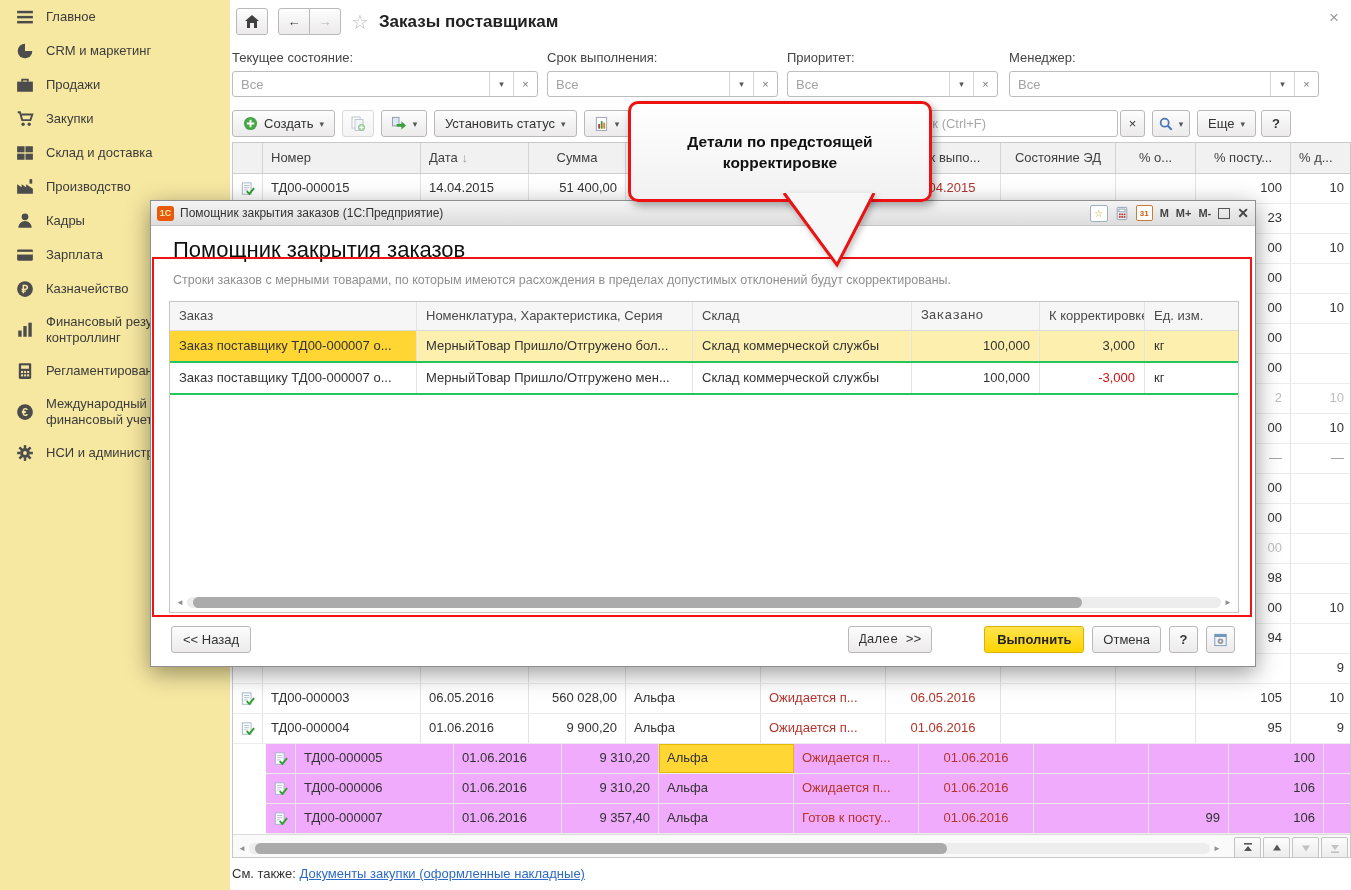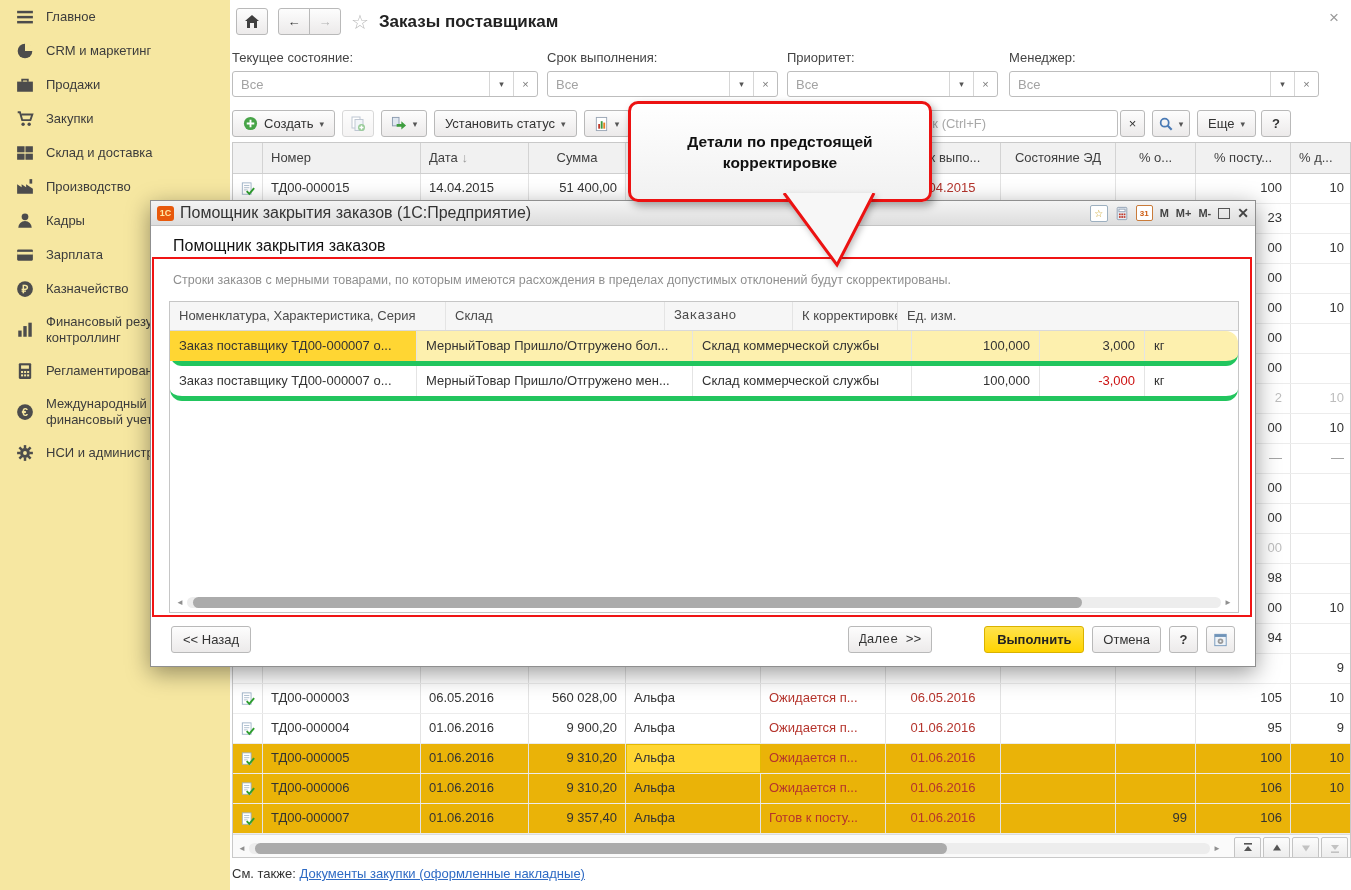--- a/index.html
+++ b/index.html
@@ -39,21 +39,21 @@
   .tbtn-label{white-space:nowrap;}
   .searchbox{position:absolute;top:110px;left:663px;width:225px;height:27px;border:1px solid #bdbdbd;border-radius:3px;box-sizing:border-box;display:flex;align-items:center;background:#fff;}
   .searchbox .ph{color:#a8a8a8;padding:0 8px;white-space:nowrap;overflow:hidden;}
   .pos-abs{position:absolute;top:110px;}
 
   
   .grid-box{position:absolute;left:2px;top:142px;width:1119px;height:716px;border:1px solid #c9c9c9;box-sizing:border-box;background:#fff;display:flex;flex-direction:column;overflow:hidden;}
   .thead{display:flex;height:30px;background:#f1f1f1;border-bottom:1px solid #cfcfcf;flex:0 0 30px;}
   .thead .cell{line-height:30px;color:#3f3f3f;}
   .trow{display:flex;height:29px;flex:0 0 29px;border-bottom:1px solid #ececec;background:#fff;}
-  .trow.highlighted{background:#eab308;}
+  .trow.highlighted{background:#f0abfc;margin-left:33px;}
   .trow.dim .cell{color:#bdbdbd;}
   .cell{box-sizing:border-box;padding:0 8px;line-height:28px;white-space:nowrap;overflow:hidden;border-right:1px solid #e3e3e3;}
   .thead .cell{border-right:1px solid #d3d3d3;}
   .c0{width:30px;flex:0 0 30px;padding:0;display:flex;align-items:center;justify-content:center;}
   .c1{width:158px;flex:0 0 158px;}
   .c2{width:108px;flex:0 0 108px;}
   .c3{width:97px;flex:0 0 97px;text-align:right;}
   .c4{width:135px;flex:0 0 135px;}
   .c5{width:125px;flex:0 0 125px;}
   .c6{width:115px;flex:0 0 115px;text-align:center;}
@@ -73,36 +73,36 @@
   .nb{width:25px;height:20px;border:1px solid #c4c4c4;background:linear-gradient(#fcfcfc,#ececec);border-radius:2px;display:flex;align-items:center;justify-content:center;cursor:pointer;}
 
   .seealso{position:absolute;left:2px;top:866px;}
   .seealso a{color:#2f6bc4;text-decoration:underline;cursor:pointer;}
 
   
   .modal{position:absolute;left:150px;top:200px;width:1106px;height:467px;background:#fff;border:1px solid #8f8f8f;
          box-shadow:0 6px 22px rgba(0,0,0,.4);z-index:20;box-sizing:border-box;}
   .mtitle{height:24px;background:linear-gradient(#f4f4f4,#dddddd);border-bottom:1px solid #c4c4c4;display:flex;align-items:center;padding:0 6px;gap:6px;}
   .logo1c{width:17px;height:15px;background:#e8590c;border-radius:3px;color:#ffe9a8;font-size:9px;font-weight:bold;display:flex;align-items:center;justify-content:center;}
-  .mtitle .ttext{flex:1;font-size:16px;color:#333;}
+  .mtitle .ttext{flex:1;font-size:12px;color:#333;}
   .mtico{display:flex;align-items:center;gap:7px;color:#555;font-size:11px;}
   .mtico .mi{cursor:pointer;display:flex;align-items:center;justify-content:center;}
   .mtico .memb{font-weight:bold;color:#444;font-size:11px;}
   .boxico{width:16px;height:15px;border:1px solid #9db0c0;border-radius:2px;background:#fff;display:flex;align-items:center;justify-content:center;font-size:10px;color:#c9a227;}
   .cal31{width:15px;height:14px;border:1px solid #c97b3a;border-radius:2px;background:#fff;color:#cd5b10;font-size:8px;font-weight:bold;display:flex;align-items:flex-end;justify-content:center;}
   .mclose{font-size:14px;color:#444;font-weight:bold;}
   .msquare{width:10px;height:9px;border:1.5px solid #555;}
 
-  .mheading{position:absolute;left:22px;top:36px;font-size:16px;color:#111;}
+  .mheading{position:absolute;left:22px;top:36px;font-size:22px;color:#111;}
   .mdesc{position:absolute;left:22px;top:72px;font-size:12.5px;color:#8f8f8f;width:1060px;white-space:nowrap;overflow:hidden;}
 
   .mtable-box{position:absolute;left:18px;top:100px;width:1070px;height:312px;border:1px solid #c6c6c6;box-sizing:border-box;display:flex;flex-direction:column;background:#fff;}
   .mthead{display:flex;height:28px;background:#f6f6f6;border-bottom:1px solid #d9d9d9;flex:0 0 28px;}
   .mthead .mcell{line-height:28px;color:#4a4a4a;}
-  .mrow{display:flex;height:30px;flex:0 0 30px;border-bottom:5px solid #22c55e;background:#fff;border-radius:12px;}
+  .mrow{display:flex;height:30px;flex:0 0 30px;border-bottom:2px solid #22c55e;background:#fff;}
   .mrow.selected{background:#fdf0ae;}
   .mrow.selected .mc0{background:#ffd633;}
   .mrow.neg .mc4{color:#cc1111;}
   .mcell{box-sizing:border-box;padding:0 9px;line-height:29px;white-space:nowrap;overflow:hidden;border-right:1px solid #e4e4e4;}
   .mc0{width:247px;flex:0 0 247px;}
   .mc1{width:276px;flex:0 0 276px;}
   .mc2{width:219px;flex:0 0 219px;}
   .mc3{width:128px;flex:0 0 128px;text-align:right;}
   .mc4{width:105px;flex:0 0 105px;text-align:right;}
   .mc5{width:85px;flex:1;border-right:none;}
@@ -844,20 +844,21 @@
           </span>
         <span class="mi mclose">✕</span>
       </span>
     </div>
 
     <div class="mheading">Помощник закрытия заказов</div>
     <div class="mdesc">Строки заказов с мерными товарами, по которым имеются расхождения в пределах допустимых отклонений будут скорректированы.</div>
 
     <div class="mtable-box">
       <div class="mthead">
+        <span class="mcell mc0">Заказ</span>
         <span class="mcell mc1">Номенклатура, Характеристика, Серия</span>
         <span class="mcell mc2">Склад</span>
         <span class="mcell mc3" style="text-align:left;font-family:Liberation Mono, monospace;">Заказано</span>
         <span class="mcell mc4" style="text-align:left;">К корректировке</span>
         <span class="mcell mc5">Ед. изм.</span>
       </div>
 
         <div class="mrow selected">
           <span class="mcell mc0">Заказ поставщику ТД00-000007 о...</span>
           <span class="mcell mc1">МерныйТовар Пришло/Отгружено бол...</span>

